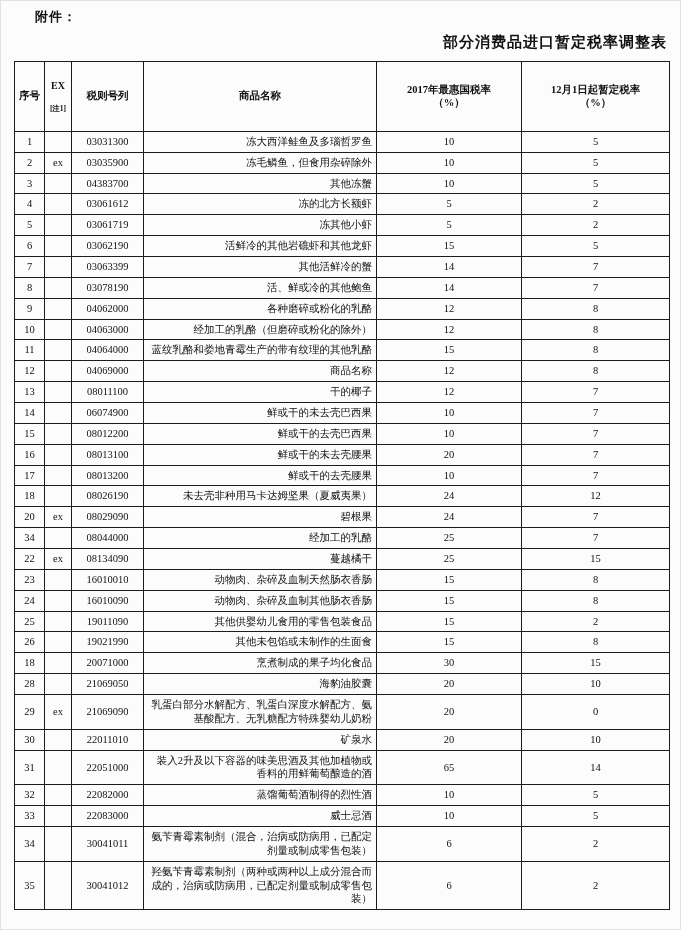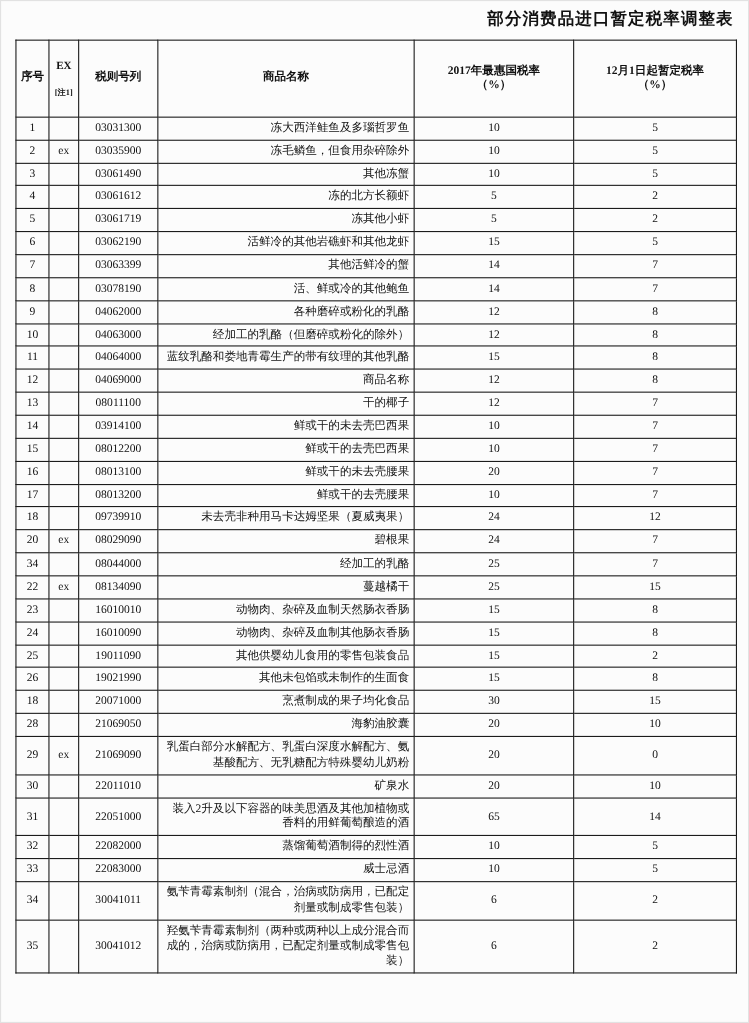--- a/index.html
+++ b/index.html
@@ -50,20 +50,21 @@
   }
   .rates td.c-name { text-align: right; padding-left: 5px; padding-right: 4px; }
   .rates th .ex-note { display: block; font-size: 7.5px; font-weight: bold; line-height: 1.1; }
   .rates th .ex-main { display: block; font-size: 10px; line-height: 1.1; }
 </style>
 </head>
 <body>
 
 <div class="page">
 
+  <div class="attachment">附件：</div>
 
   <div class="doc-title">部分消费品进口暂定税率调整表</div>
 
   <table class="rates">
     <colgroup>
       <col style="width:30px">
       <col style="width:27px">
       <col style="width:72px">
       <col style="width:233px">
       <col style="width:145px">
@@ -97,21 +98,21 @@
           <td class="c-no">2</td>
           <td class="c-ex">ex</td>
           <td class="c-code">03035900</td>
           <td class="c-name">冻毛鳞鱼，但食用杂碎除外</td>
           <td class="c-rate">10</td>
           <td class="c-rate">5</td>
         </tr>
         <tr>
           <td class="c-no">3</td>
           <td class="c-ex"></td>
-          <td class="c-code">03061490</td>
+          <td class="c-code">04383700</td>
           <td class="c-name">其他冻蟹</td>
           <td class="c-rate">10</td>
           <td class="c-rate">5</td>
         </tr>
         <tr>
           <td class="c-no">4</td>
           <td class="c-ex"></td>
           <td class="c-code">03061612</td>
           <td class="c-name">冻的北方长额虾</td>
           <td class="c-rate">5</td>
@@ -185,21 +186,21 @@
           <td class="c-no">13</td>
           <td class="c-ex"></td>
           <td class="c-code">08011100</td>
           <td class="c-name">干的椰子</td>
           <td class="c-rate">12</td>
           <td class="c-rate">7</td>
         </tr>
         <tr>
           <td class="c-no">14</td>
           <td class="c-ex"></td>
-          <td class="c-code">03914100</td>
+          <td class="c-code">06074900</td>
           <td class="c-name">鲜或干的未去壳巴西果</td>
           <td class="c-rate">10</td>
           <td class="c-rate">7</td>
         </tr>
         <tr>
           <td class="c-no">15</td>
           <td class="c-ex"></td>
           <td class="c-code">08012200</td>
           <td class="c-name">鲜或干的去壳巴西果</td>
           <td class="c-rate">10</td>
@@ -217,21 +218,21 @@
           <td class="c-no">17</td>
           <td class="c-ex"></td>
           <td class="c-code">08013200</td>
           <td class="c-name">鲜或干的去壳腰果</td>
           <td class="c-rate">10</td>
           <td class="c-rate">7</td>
         </tr>
         <tr>
           <td class="c-no">18</td>
           <td class="c-ex"></td>
-          <td class="c-code">09739910</td>
+          <td class="c-code">08026190</td>
           <td class="c-name">未去壳非种用马卡达姆坚果（夏威夷果）</td>
           <td class="c-rate">24</td>
           <td class="c-rate">12</td>
         </tr>
         <tr>
           <td class="c-no">20</td>
           <td class="c-ex">ex</td>
           <td class="c-code">08029090</td>
           <td class="c-name">碧根果</td>
           <td class="c-rate">24</td>

